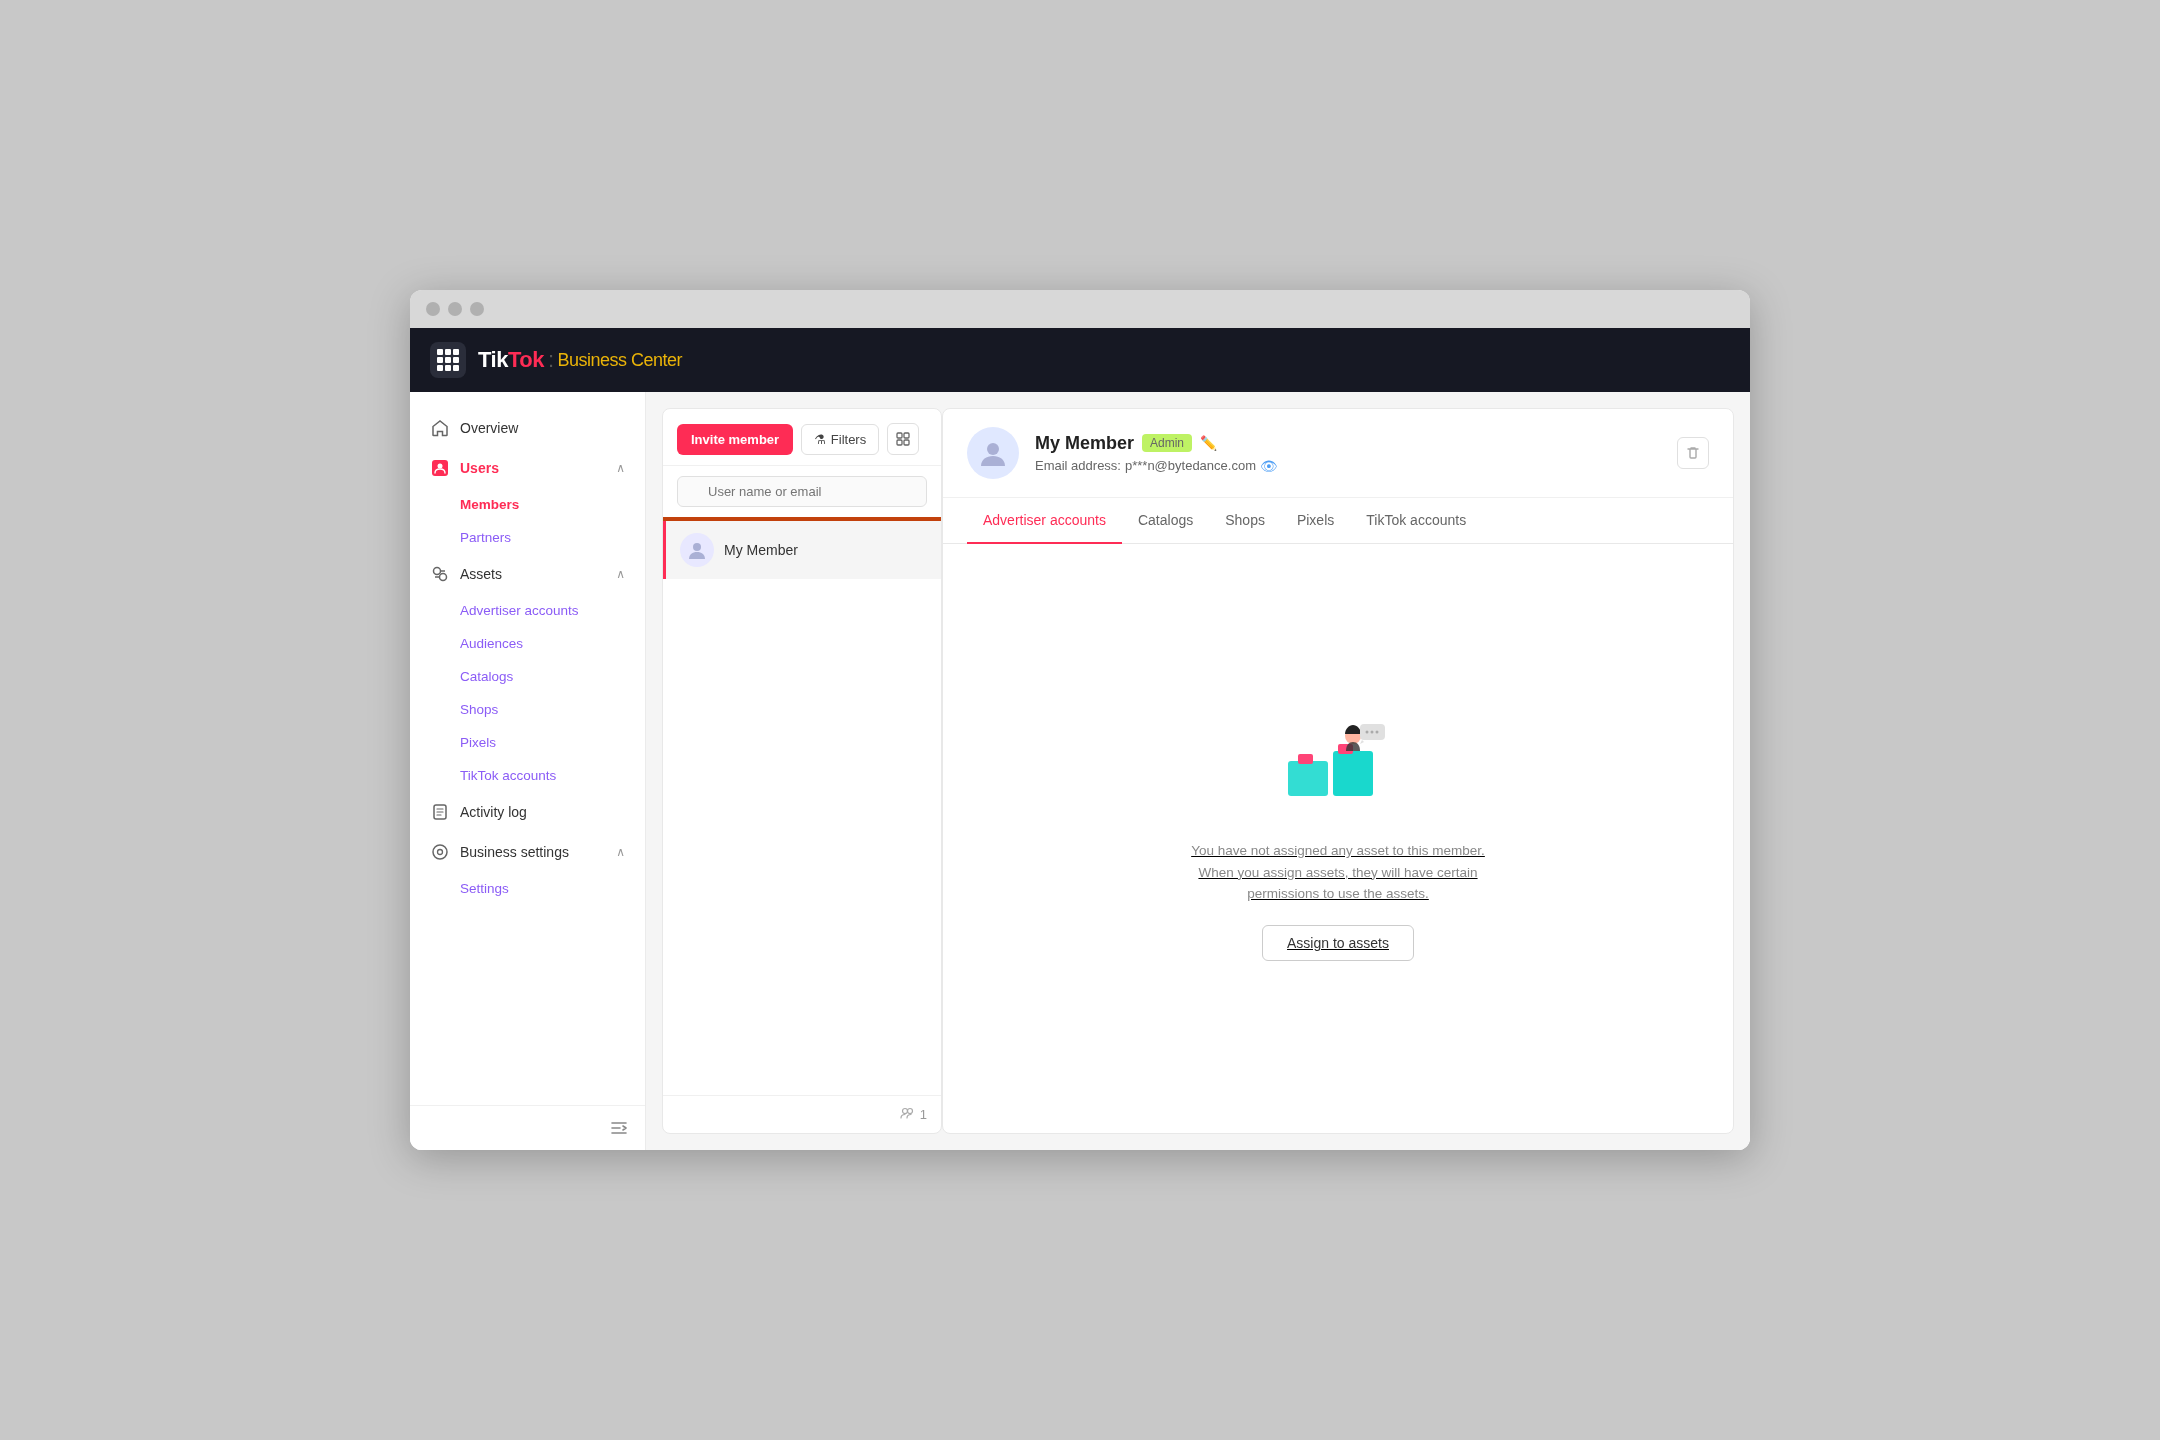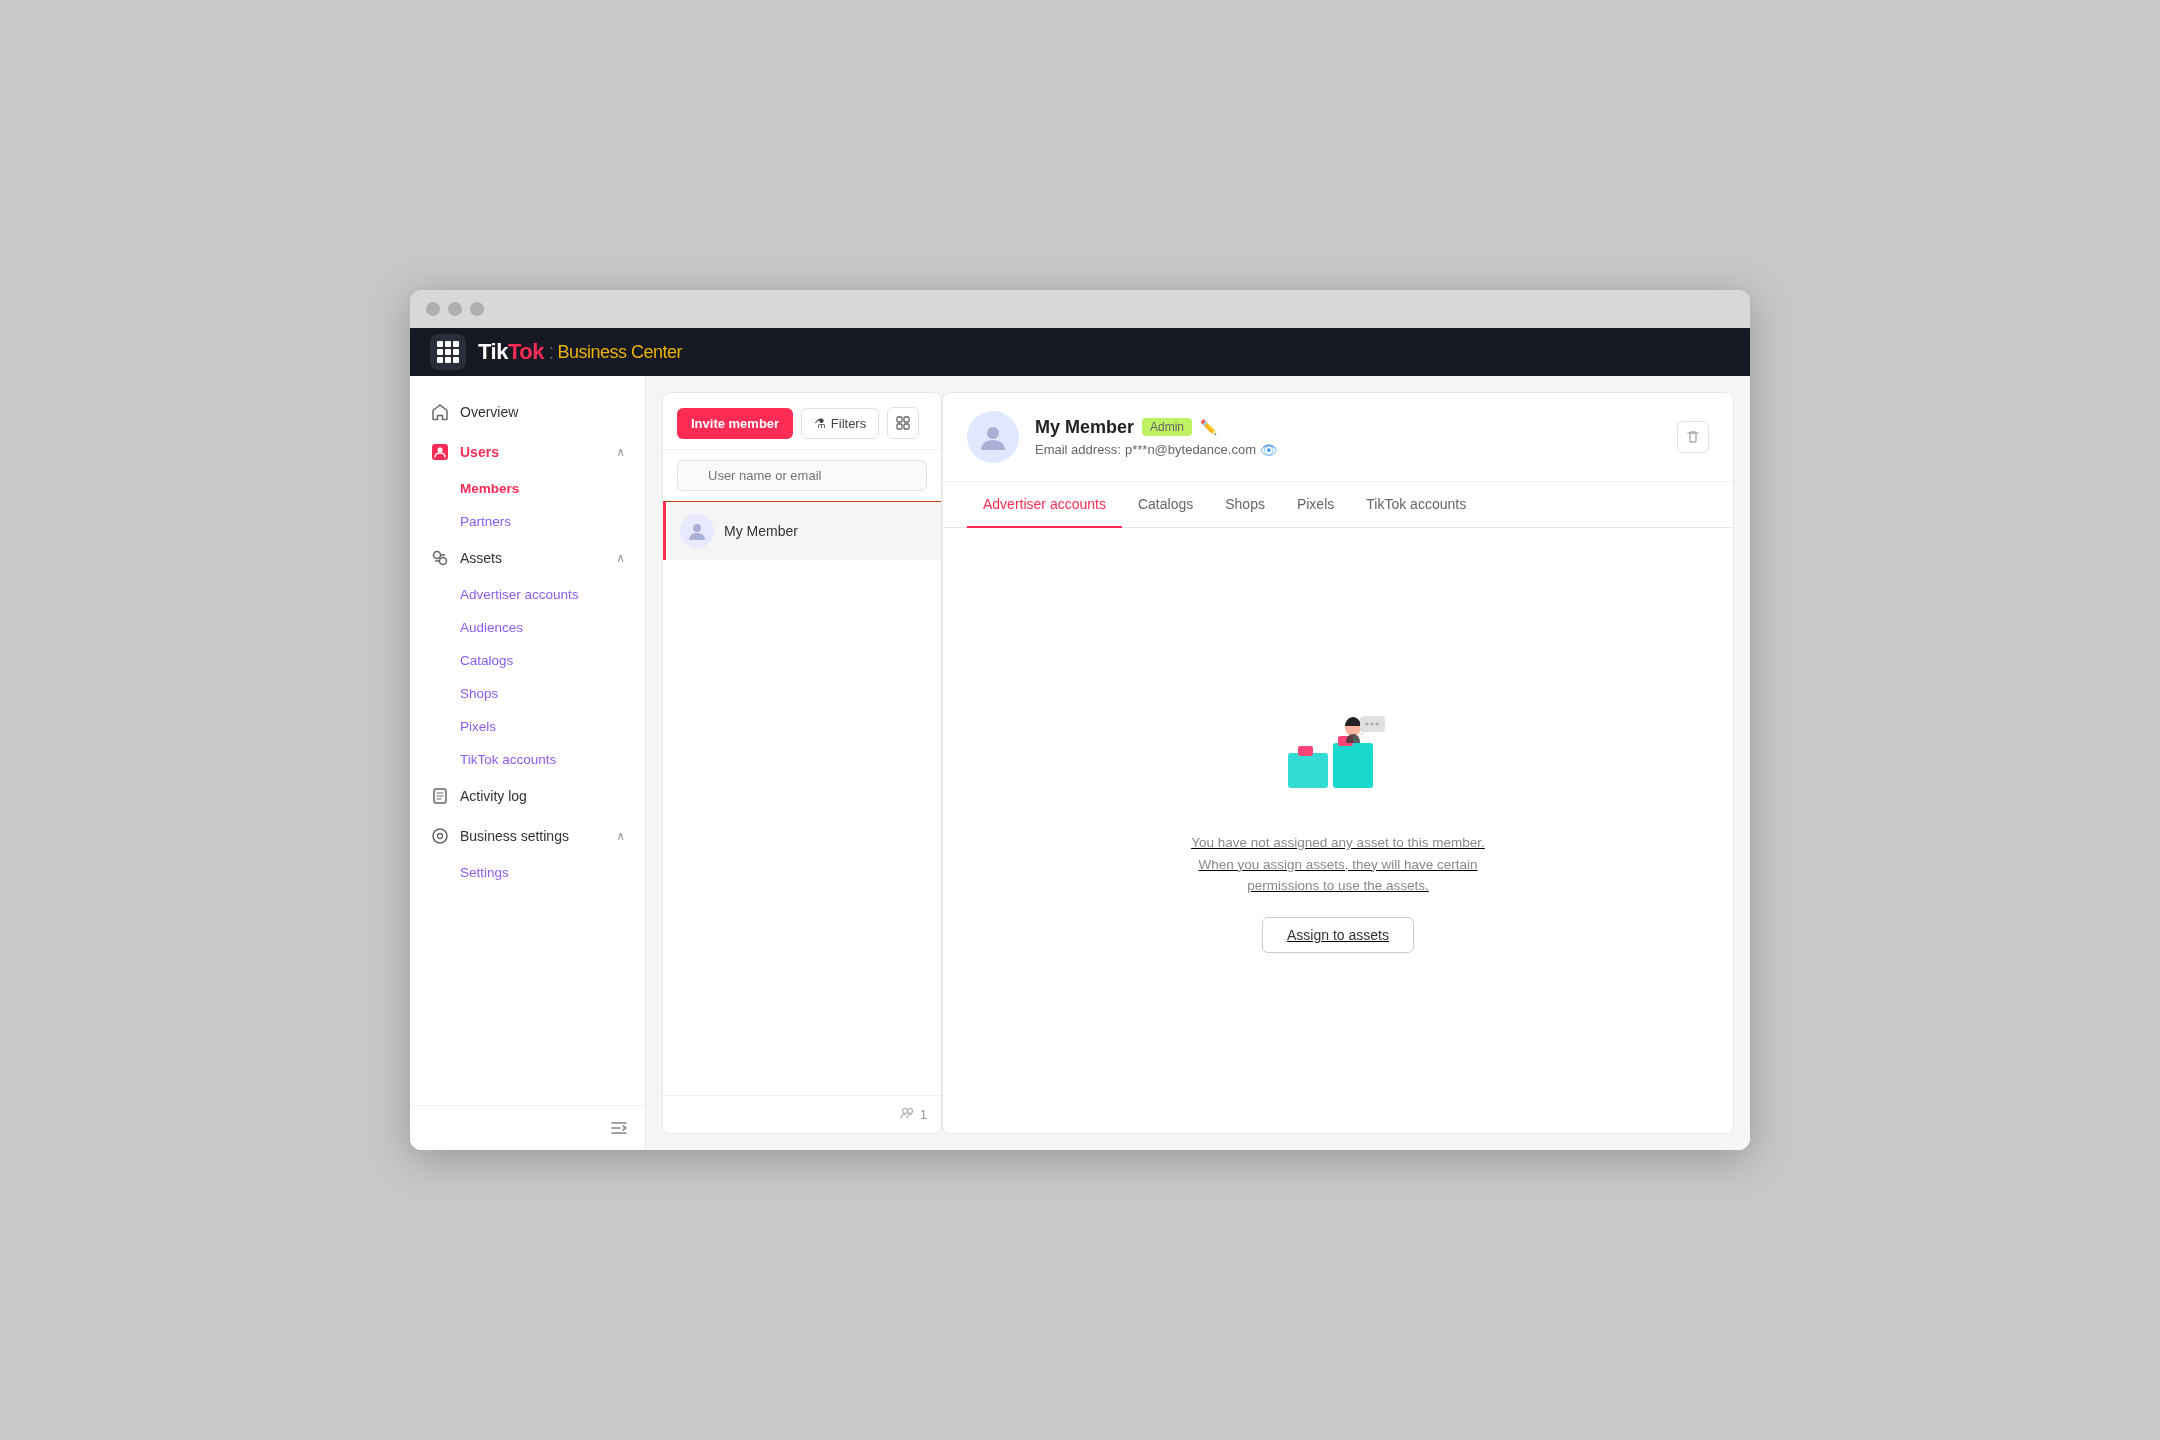--- a/index.html
+++ b/index.html
@@ -40,21 +40,21 @@
     .app-container {
       display: flex;
       flex-direction: column;
       flex: 1;
       background: white;
     }
 
     
     .top-bar {
       background: #161823;
-      height: 48px;
+      height: 64px;
       display: flex;
       align-items: center;
       padding: 0 20px;
       flex-shrink: 0;
     }
 
     .grid-icon {
       width: 36px; height: 36px;
       background: #2a2d3a;
       border-radius: 8px;
@@ -239,21 +239,21 @@
       border-radius: 6px;
       background: white;
       display: flex; align-items: center; justify-content: center;
       cursor: pointer;
       font-size: 14px;
       color: #666;
     }
 
     .search-bar {
       padding: 10px 14px;
-      border-bottom: 1px solid #c2410c;
+      border-bottom: 4px solid #c2410c;
     }
 
     .search-input {
       width: 100%;
       padding: 7px 10px 7px 30px;
       border: 1px solid #e0e0e0;
       border-radius: 6px;
       font-size: 13px;
       color: #333;
       background: #fafafa;

